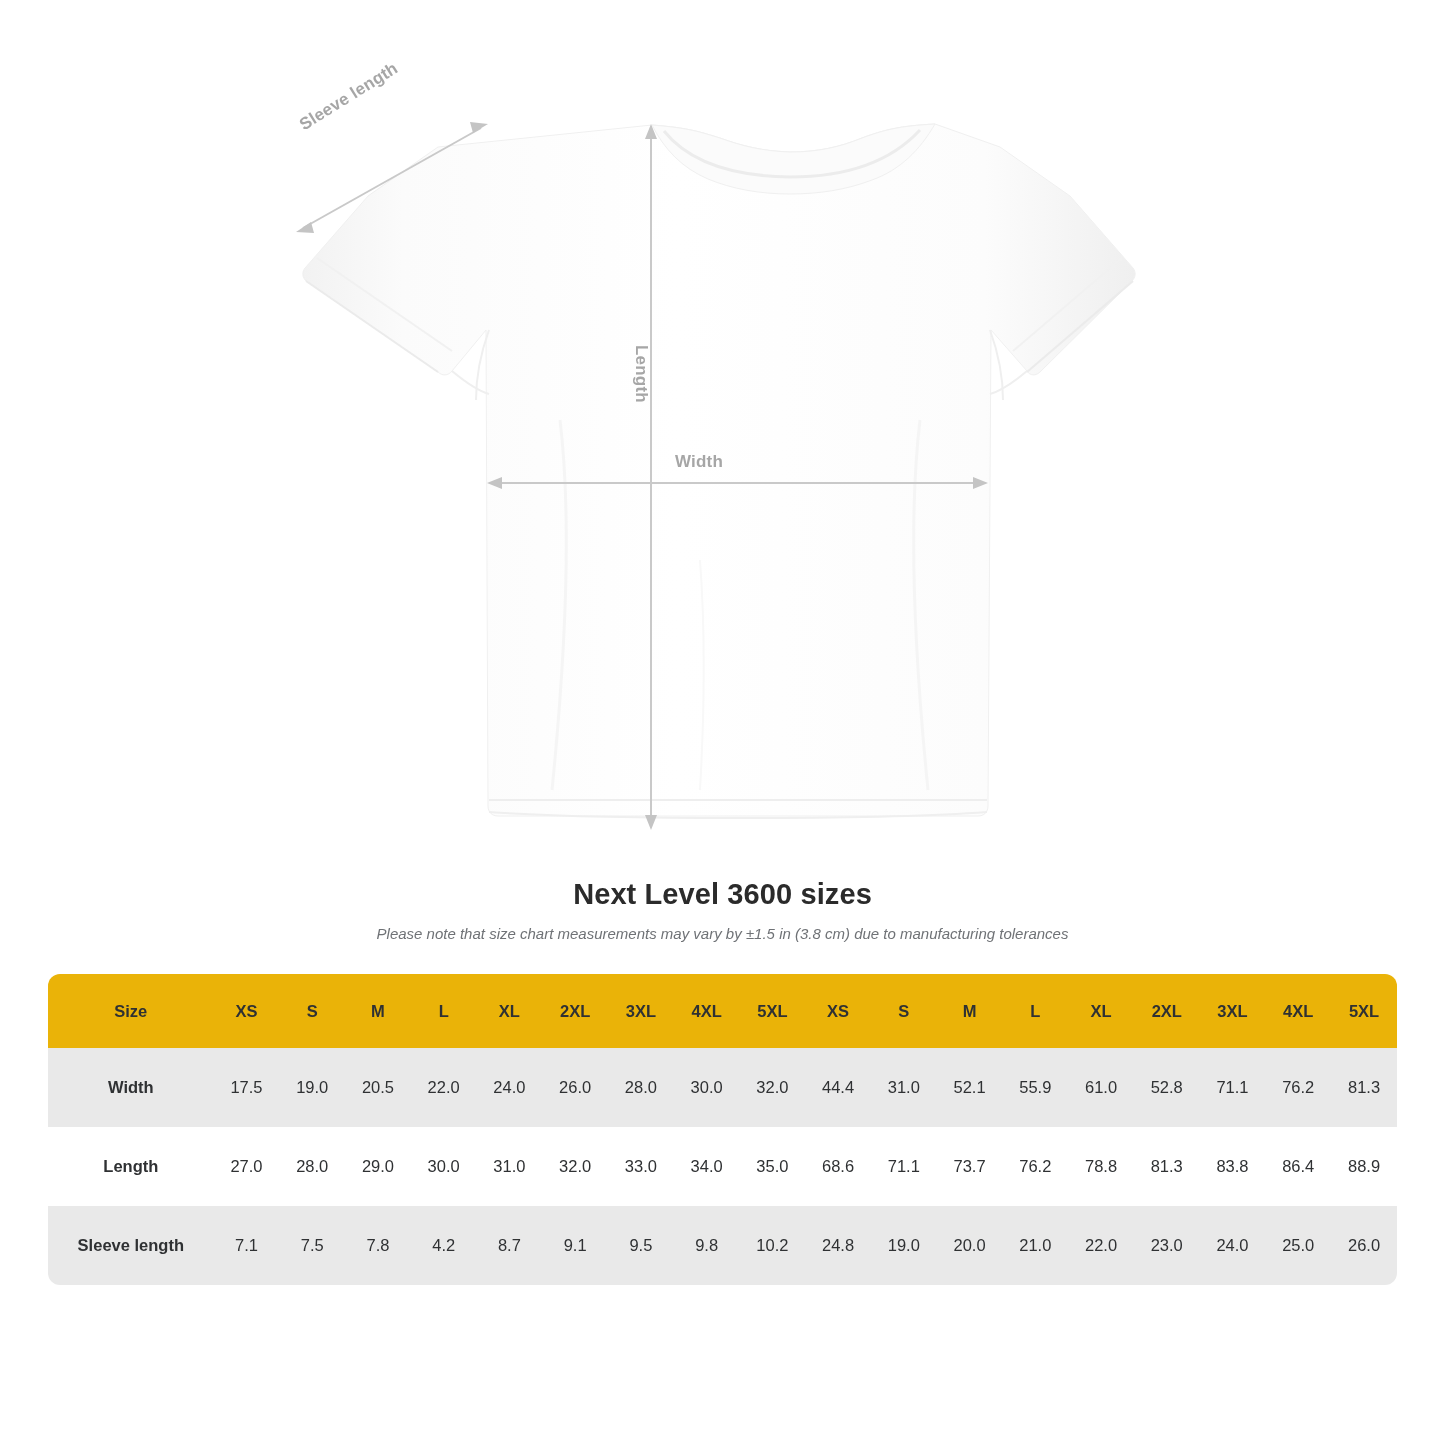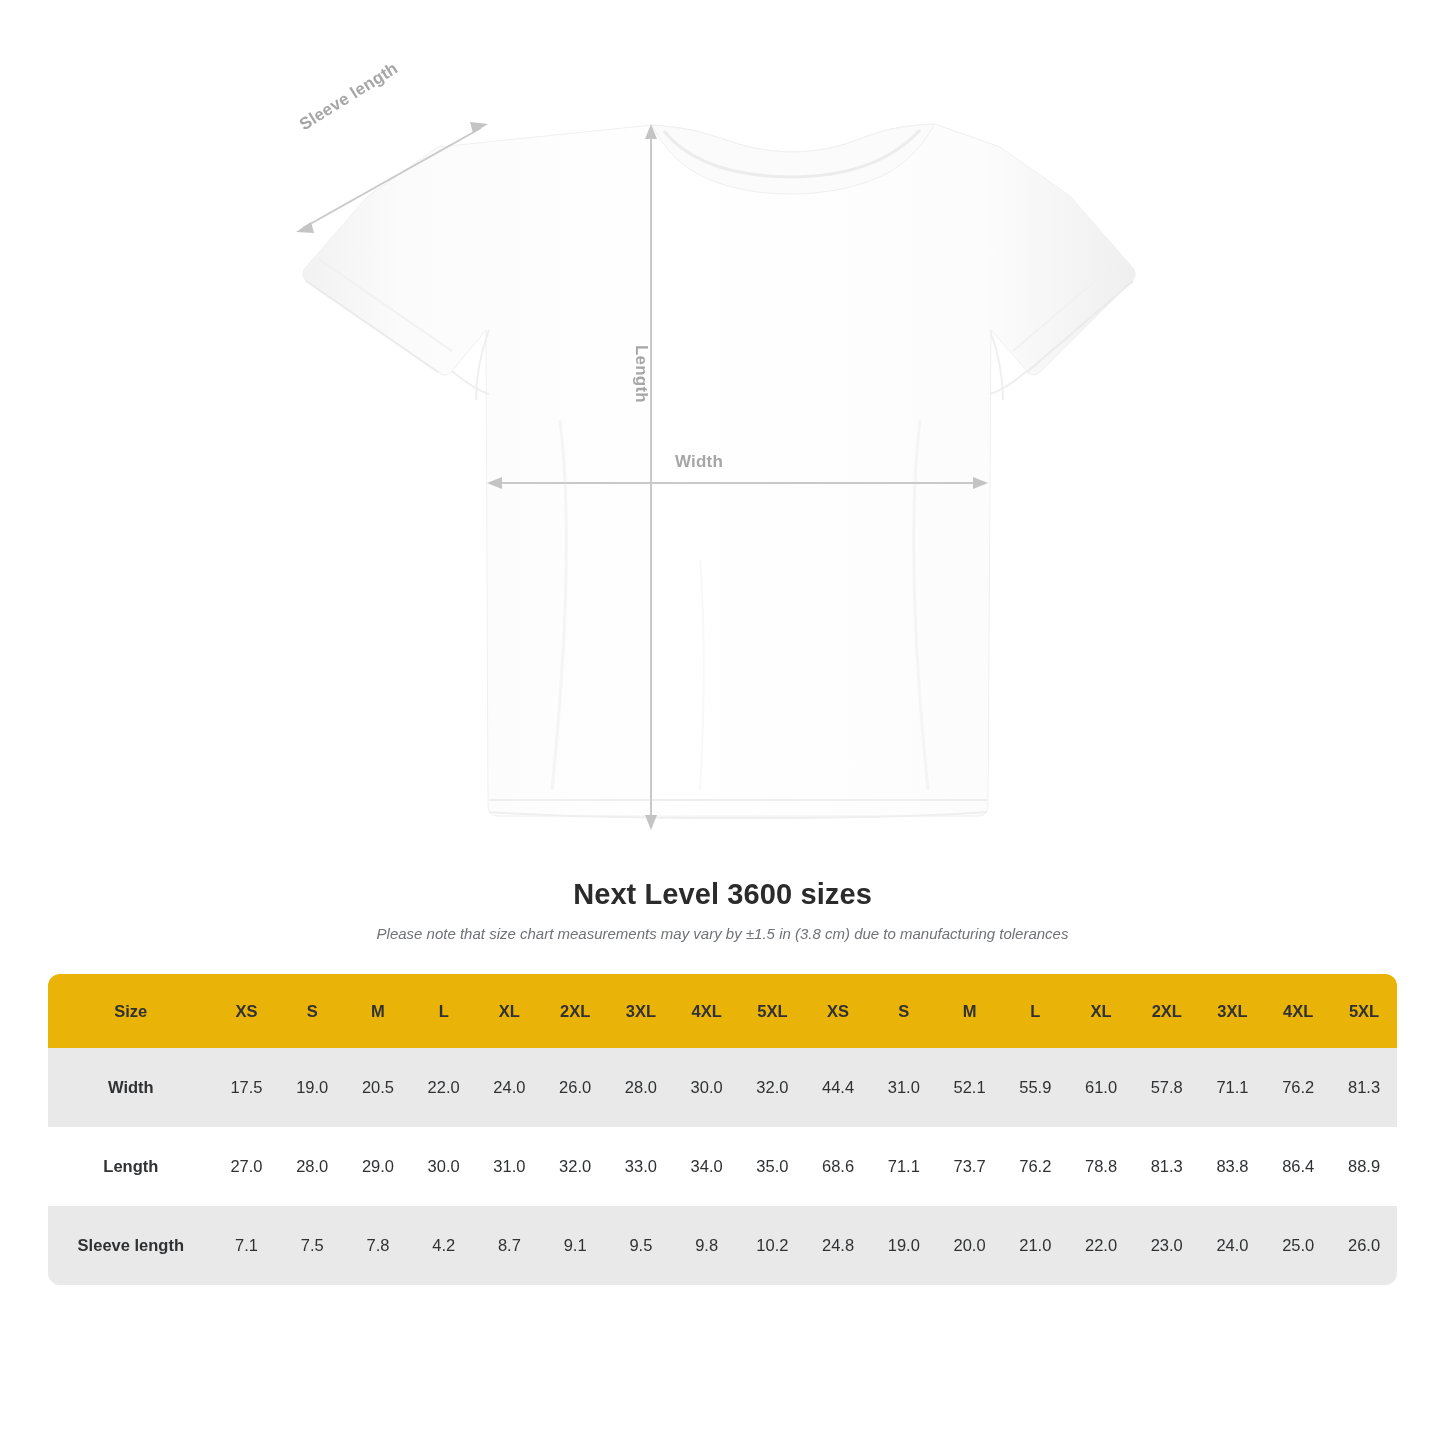--- a/index.html
+++ b/index.html
@@ -292,21 +292,21 @@
       <td>24.0</td>
       <td>26.0</td>
       <td>28.0</td>
       <td>30.0</td>
       <td>32.0</td>
       <td>44.4</td>
       <td>31.0</td>
       <td>52.1</td>
       <td>55.9</td>
       <td>61.0</td>
-      <td>57.8</td>
+      <td>52.8</td>
       <td>71.1</td>
       <td>76.2</td>
       <td>81.3</td>
     </tr>
 
     <tr class="data-row">
       <td class="rowlabel">Length</td>
       <td>27.0</td>
       <td>28.0</td>
       <td>29.0</td>

